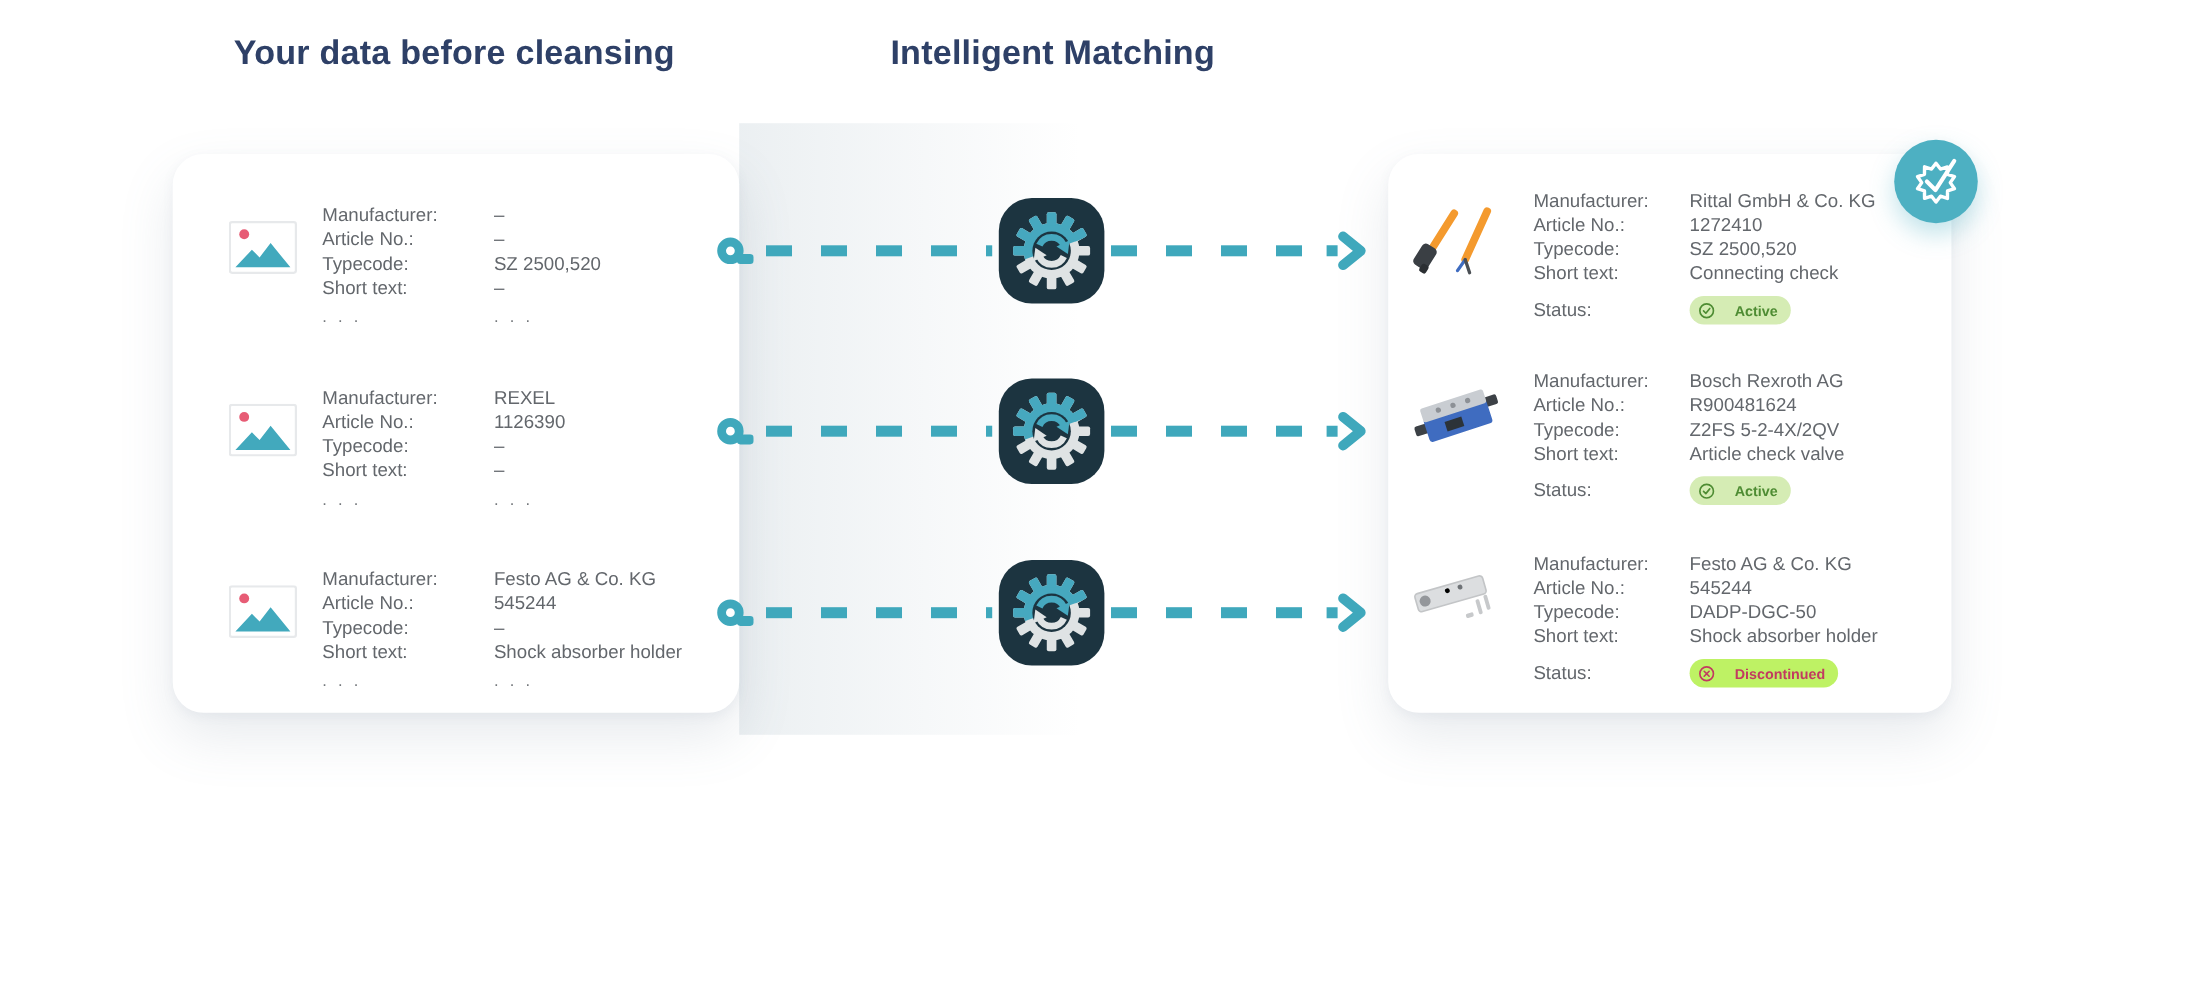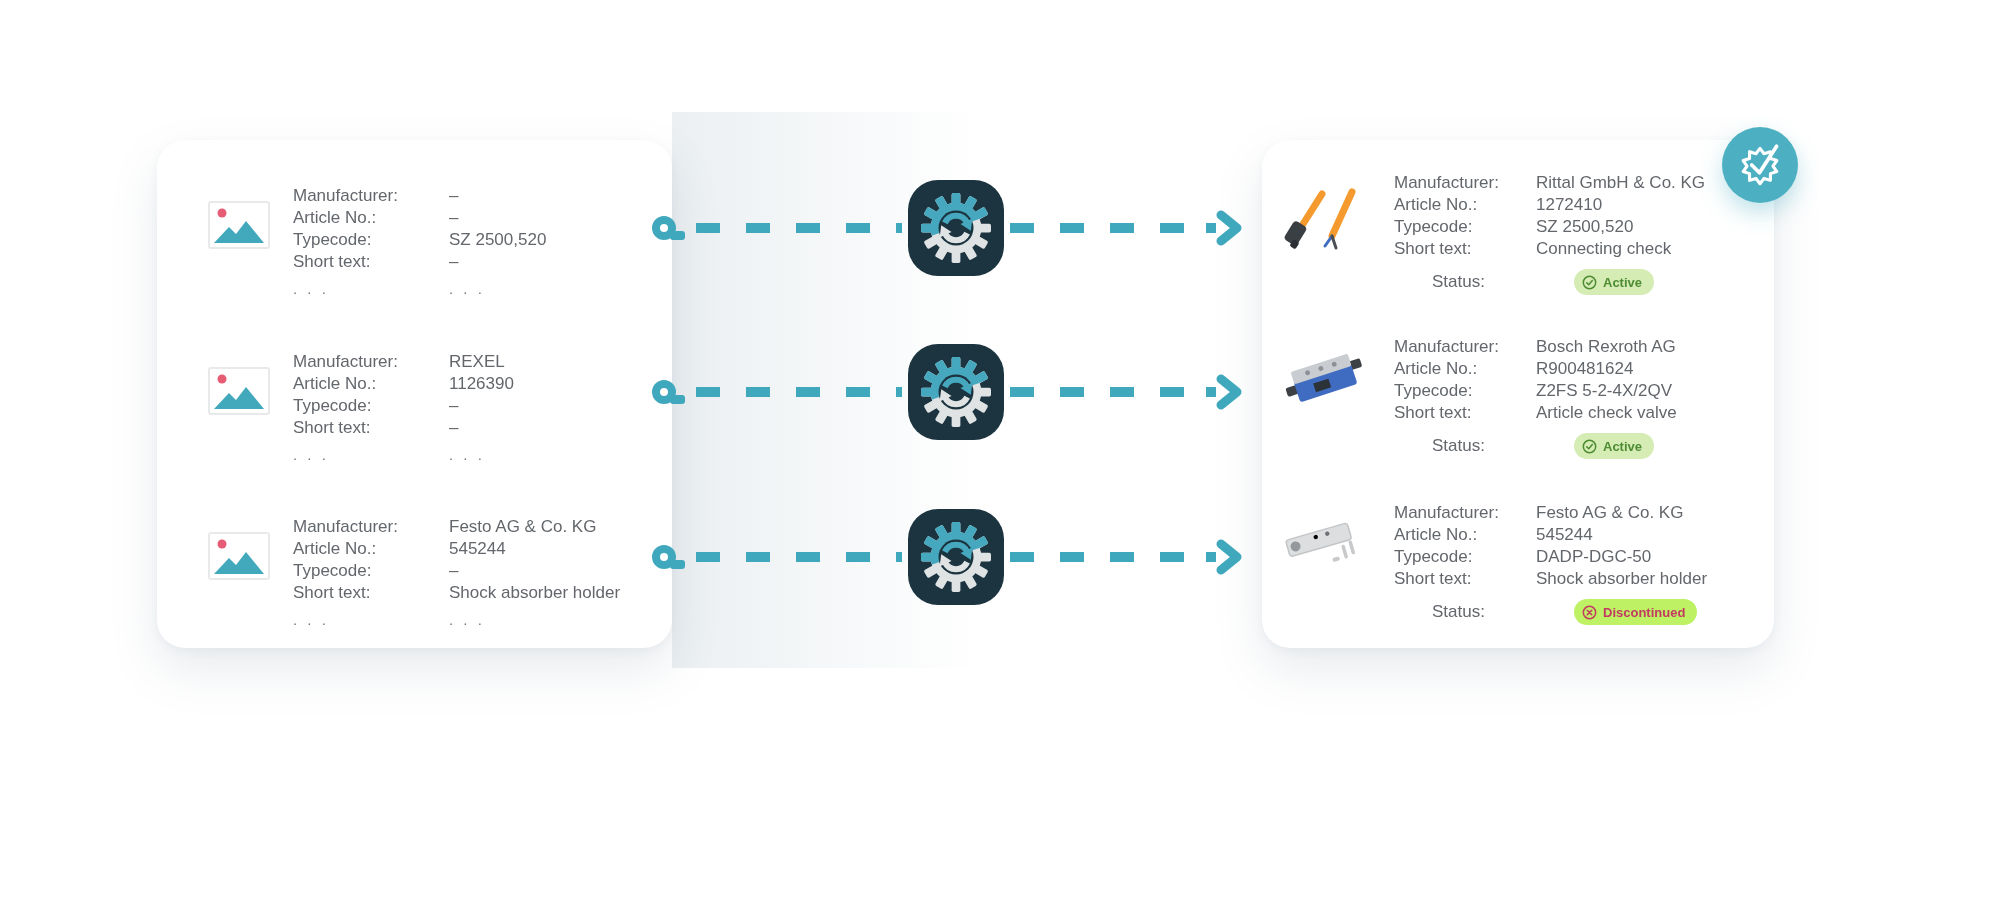--- a/index.html
+++ b/index.html
@@ -30,23 +30,23 @@
   .labels{margin-left:23px;width:156px;}
   .values{width:230px;}
   .dots{margin-top:7px;font-size:15px;letter-spacing:3px;line-height:18px;color:#74787c;}
 
   .r-row{position:absolute;left:20px;display:flex;align-items:flex-start;}
   .r-row.r0{top:32px;} .r-row.r1{top:196px;} .r-row.r2{top:362px;}
   .p-img{width:84px;height:72px;margin-top:6px;flex:0 0 auto;}
   .r-text{margin-left:28px;}
   .fields{display:grid;grid-template-columns:142px auto;}
   .fields .ln{font-size:17px;line-height:22px;white-space:nowrap;}
-  .status-line{display:flex;align-items:flex-end;margin-top:9px;margin-left:38px;}
+  .status-line{display:flex;align-items:flex-end;margin-top:9px;}
   .status-line .slabel{width:142px;font-size:17px;line-height:26px;}
-  .badge{display:inline-flex;align-items:center;gap:6px;height:26px;padding:0 12px 0 8px;
+  .badge{display:inline-flex;align-items:center;gap:18px;height:26px;padding:0 12px 0 8px;
          border-radius:13px;font-size:13px;font-weight:700;white-space:nowrap;}
   .badge svg{width:15px;height:15px;}
   .badge.active{background:#d5ecb4;color:#4e8c33;}
   .badge.discontinued{background:#bef264;color:#c23a60;}
 
   
   .connector{position:absolute;left:652px;width:600px;height:96px;display:flex;align-items:center;}
   .connector.c0{top:180px;} .connector.c1{top:344px;} .connector.c2{top:509px;}
   .node{position:relative;width:8px;height:8px;border:8px solid #3fa8bc;border-radius:50%;
         background:#ffffff;flex:0 0 auto;margin-right:10px;}
@@ -61,20 +61,22 @@
   
   .seal{position:absolute;left:1722px;top:127px;width:76px;height:76px;border-radius:50%;
         background:#4db0c2;display:flex;align-items:center;justify-content:center;
         box-shadow:0 10px 22px rgba(77,176,194,.35);}
 </style>
 </head>
 <body>
 
 <div class="stage">
 
+  <div class="hd hd-before">Your data before cleansing</div>
+  <div class="hd hd-matching">Intelligent Matching</div>
 
   <div class="mid-band"></div>
 
   <div class="card card-before">
 
     <div class="l-row r0">
       <svg class="ph" viewBox="0 0 62 48">
         <rect x="1" y="1" width="60" height="46" rx="2" fill="#ffffff" stroke="#e7e9eb" stroke-width="2"></rect>
         <circle cx="14" cy="12" r="4.5" fill="#e75c75"></circle>
         <path d="M6 42 L21 26 L28 33 L38 20 L56 42 Z" fill="#42a9bd"></path>

